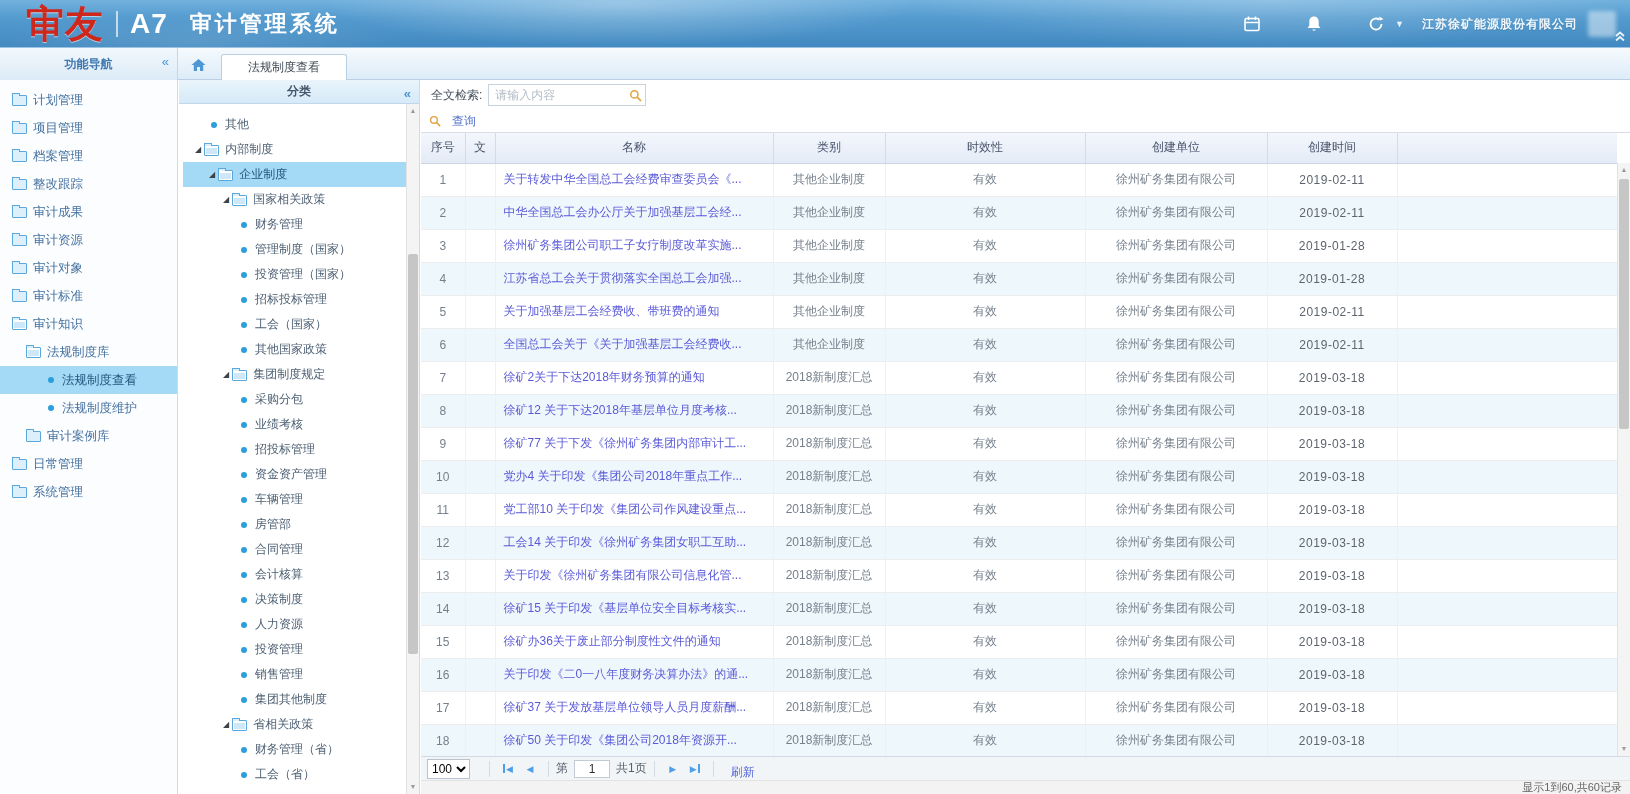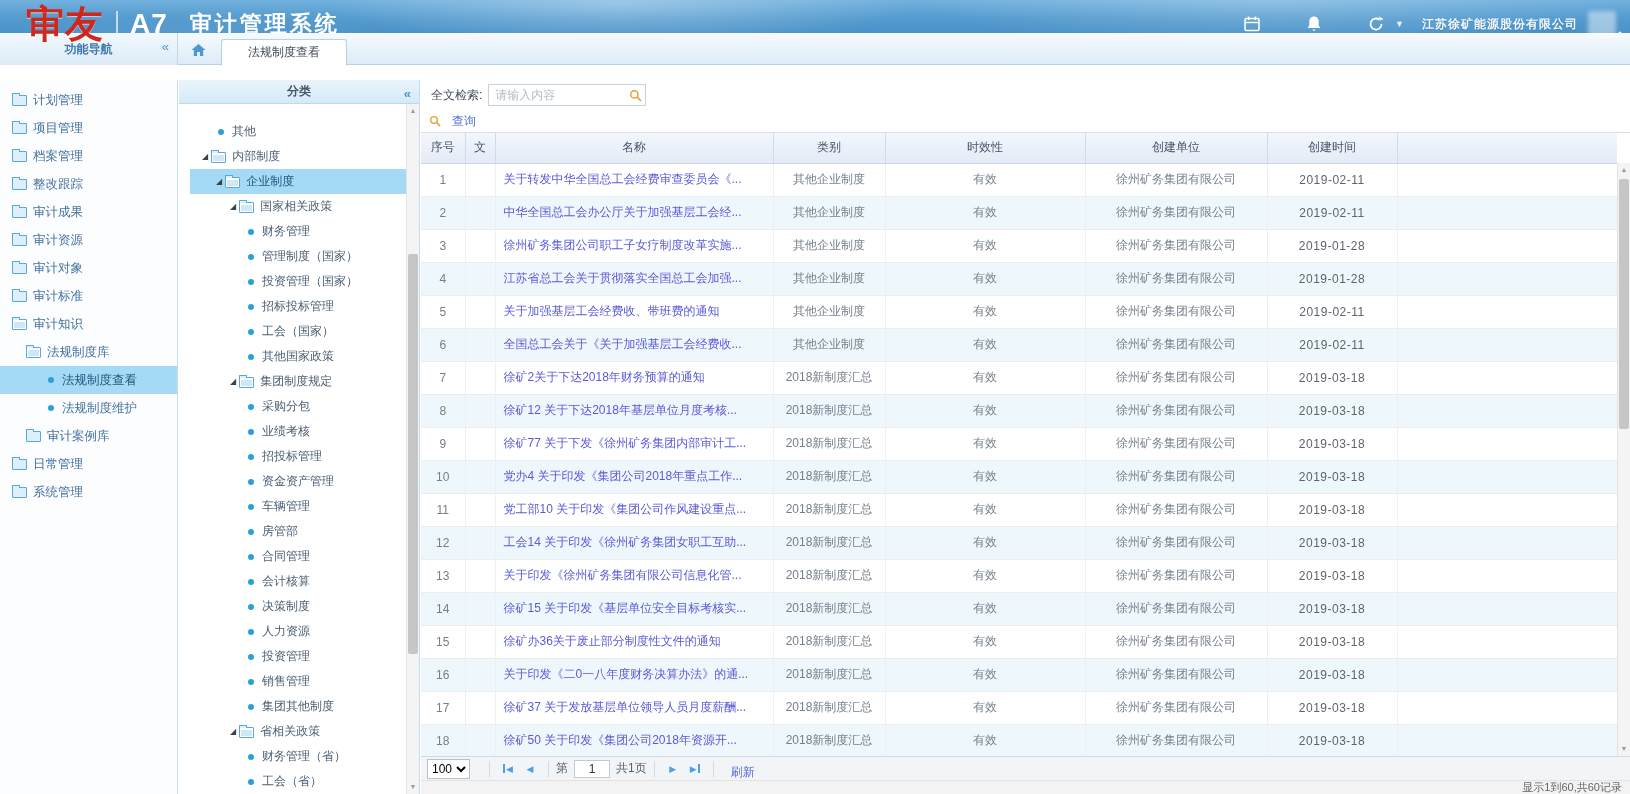--- a/index.html
+++ b/index.html
@@ -21,21 +21,21 @@
   .product{font-size:28px;font-weight:bold;color:#fff;letter-spacing:1px;}
   .app-title{font-size:22px;font-weight:bold;color:#fff;margin-left:22px;letter-spacing:3px;}
   .header-right{position:absolute;right:8px;top:0;height:48px;display:flex;align-items:center;z-index:2;}
   .hicon{width:30px;height:30px;display:flex;align-items:center;justify-content:center;cursor:pointer;margin-right:32px;}
   .hcaret{color:#e8f2fa;font-size:9px;margin:-1px 18px 0 -28px;}
   .company{color:#f2f8fd;font-size:12px;font-weight:bold;letter-spacing:1px;margin-right:10px;text-shadow:0 1px 1px rgba(0,0,0,.15);}
   .avatar{width:28px;height:26px;border-radius:3px;background:rgba(255,255,255,.45);filter:blur(2px);margin-right:6px;}
   .chevup{position:absolute;right:4px;bottom:1px;}
 
   
-  .subbar{position:absolute;left:0;top:33px;width:100%;height:32px;
+  .subbar{position:absolute;left:0;top:48px;width:100%;height:32px;
     background:linear-gradient(180deg,#f6fafd,#ddecf8);border-bottom:1px solid #b9cfe3;}
   .sidebar-header{position:absolute;left:0;top:0;width:178px;height:32px;border-right:1px solid #c3d7e8;
     display:flex;align-items:center;justify-content:center;
     background:linear-gradient(180deg,#f2f8fd,#dcebf7);}
   .sidebar-header .t{font-size:12px;color:#3c76ae;font-weight:bold;}
   .panel-collapse{position:absolute;right:8px;top:7px;color:#4b94d0;font-size:13px;cursor:pointer;line-height:1;}
   .tabbar{position:absolute;left:179px;top:0;right:0;height:32px;}
   .home-btn{position:absolute;left:8px;top:7px;width:22px;height:20px;display:flex;align-items:center;justify-content:center;cursor:pointer;}
   .tab{position:absolute;left:42px;bottom:-1px;height:27px;padding:0 26px;background:#fff;
     border:1px solid #b9cfe3;border-bottom:1px solid #fff;border-radius:3px 3px 0 0;
@@ -57,21 +57,21 @@
   .folder.open{background:#fff;}
   .folder.open::after{content:"";position:absolute;left:1px;top:2px;width:11px;height:6px;background:#cfe8f9;}
   .bullet{display:inline-block;width:6px;height:6px;border-radius:50%;background:#2b9fdc;flex:none;margin:0 2px;}
   .caret{font-size:8px;color:#3d4248;margin-right:3px;line-height:1;flex:none;}
 
   
   .tree-panel{position:absolute;left:179px;top:80px;bottom:0;width:241px;background:#fff;border-right:1px solid #c9dcec;overflow:hidden;}
   .tree-header{height:24px;background:linear-gradient(180deg,#e9f4fb,#d5eaf8);border-bottom:1px solid #c3d7e8;
     display:flex;align-items:center;justify-content:center;font-size:12px;color:#45566b;font-weight:bold;position:relative;}
   .tree-body{position:relative;height:calc(100% - 24px);overflow:hidden;padding-top:4px;}
-  .tree-body ul{list-style:none;margin:11px;padding:0;width:228px;}
+  .tree-body ul{list-style:none;margin:4px;padding:0;width:228px;}
   .tr-item{height:25px;display:flex;align-items:center;font-size:12px;color:#4c5f73;cursor:pointer;white-space:nowrap;}
   .tr-item.lvl0{padding-left:12px;}
   .tr-item.lvl1{padding-left:26px;}
   .tr-item.lvl2{padding-left:40px;}
   .tr-item.lvl3{padding-left:56px;}
   .tr-item.selected{background:#a4daf5;color:#24567e;}
   .tr-item .lbl{margin-left:6px;}
   
   .vscroll{position:absolute;top:0;right:0;bottom:0;width:13px;background:#f4f4f4;border-left:1px solid #e2e2e2;}
   .vscroll .arr{position:absolute;left:0;width:12px;height:14px;color:#9a9a9a;font-size:7px;text-align:center;line-height:14px;cursor:pointer;}

